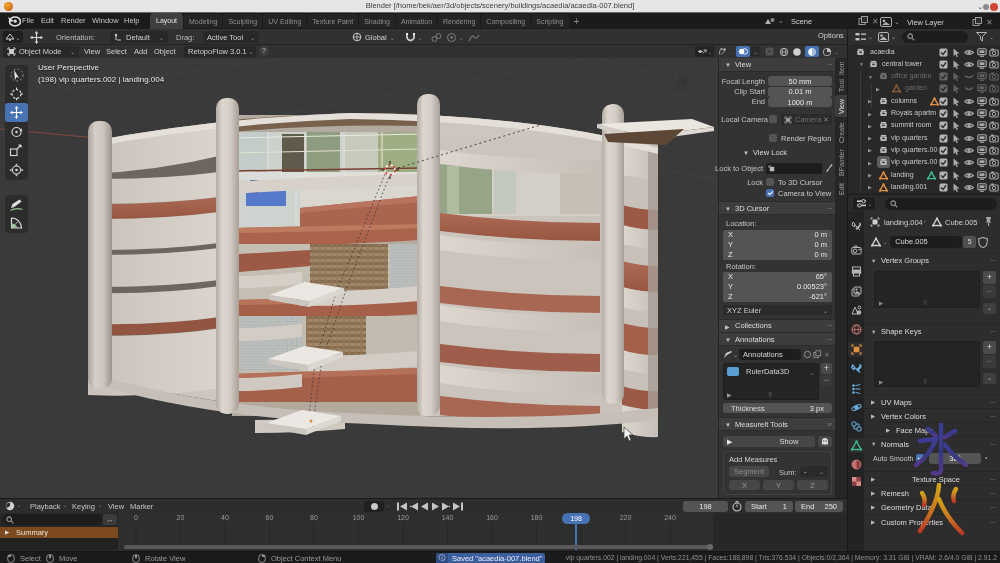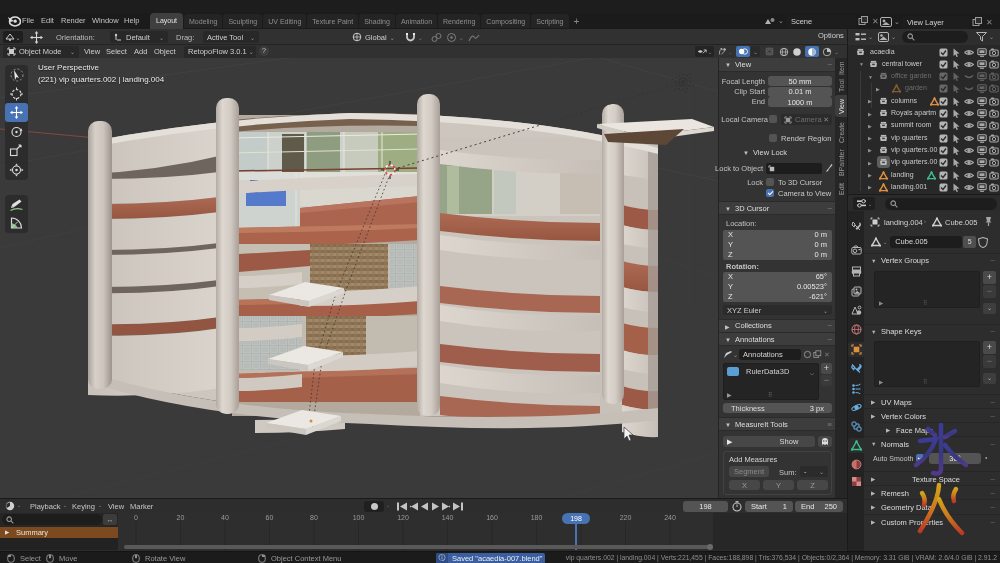--- a/index.html
+++ b/index.html
@@ -19,20 +19,27 @@
   font-size:7px; color:#9a9a9a; text-align:center; line-height:12px; width:12px; overflow:hidden; }
 .chk { position:absolute; width:8px; height:8px; background:#545454; border-radius:2px; }
 .chk.on { background:#4772b3; }
 .chk.on:after { content:""; position:absolute; left:1.5px; top:2px; width:4px; height:2px;
   border-left:1.2px solid #fff; border-bottom:1.2px solid #fff; transform:rotate(-45deg); }
 </style>
 </head>
 <body>
 <div id="root">
 
+<div class="abs" style="left:0;top:0;width:1000px;height:13px;background:#e7e6e5;border-bottom:1px solid #6a6a6a;">
+  <div class="abs" style="left:4px;top:2px;width:9px;height:9px;border-radius:50%;background:radial-gradient(circle at 35% 35%,#f5a623,#c4571f);"></div>
+  <div class="abs" style="left:0;top:1px;width:1000px;text-align:center;font-size:7.5px;color:#3c3c3c;">Blender [/home/bek/aer/3d/objects/scenery/buildings/acaedia/acaedia-007.blend]</div>
+  <div class="abs" style="right:17px;top:2.5px;font-size:7px;color:#555;">⌄</div>
+  <div class="abs" style="right:11px;top:4px;width:6px;height:6px;border-radius:50%;background:#8a8a8a;"></div>
+  <div class="abs" style="right:2px;top:3px;width:8px;height:8px;border-radius:50%;background:#cf4436;"></div>
+</div>
 
 <div class="abs" style="left:0;top:13px;width:1000px;height:16px;background:#1b1b1b;">
   <svg class="abs" style="left:7px;top:2px;" width="14" height="12" viewBox="0 0 14 12">
     <ellipse cx="8" cy="6.5" rx="5.5" ry="4.5" fill="none" stroke="#dedede" stroke-width="1.6"></ellipse>
     <circle cx="8.2" cy="6.2" r="1.6" fill="#dedede"></circle>
     <path d="M1,2 L7,6 L3,7 Z" fill="#dedede"></path>
   </svg>
   <div class="abs txt" style="left:22px;top:3px;color:#c3c3c3;">File</div>
   <div class="abs txt" style="left:41px;top:3px;color:#c3c3c3;">Edit</div>
   <div class="abs txt" style="left:61px;top:3px;color:#c3c3c3;">Render</div>
@@ -428,21 +435,21 @@
         <circle cx="672.9" cy="21.3" r="0.7"></circle>
         <circle cx="680.3" cy="13.9" r="0.7"></circle>
         <circle cx="690.4" cy="16.6" r="0.7"></circle>
         <circle cx="683" cy="24" r="1.4" fill="none" stroke="#2e2e2f" stroke-width="0.9"></circle>
       </g>
 <path d="M624,369 L624,381 L627,378 L629,383 L631,382 L629,377 L633,377 Z" fill="#f2f2f2" stroke="#333" stroke-width="0.7"></path>
     </svg>
   </div>
 
 <div class="abs" style="left:38px;top:63px;font-size:8px;color:#eaeaea;text-shadow:0 1px 1px rgba(0,0,0,0.5);">User Perspective</div>
-<div class="abs" style="left:38px;top:75px;font-size:8px;color:#eaeaea;text-shadow:0 1px 1px rgba(0,0,0,0.5);">(221) vip quarters.002 | landing.004</div>
+<div class="abs" style="left:38px;top:75px;font-size:8px;color:#eaeaea;text-shadow:0 1px 1px rgba(0,0,0,0.5);">(198) vip quarters.002 | landing.004</div>
 
 <div class="abs" style="left:5px;top:65px;width:23px;height:115px;background:#2c2c2c;border-radius:4px;"></div>
 <div class="abs" style="left:5px;top:195px;width:23px;height:38px;background:#2c2c2c;border-radius:4px;"></div>
 <div class="abs" style="left:5px;top:103px;width:23px;height:19px;background:#4772b3;border-radius:3px;"></div>
 <svg class="abs" style="left:9px;top:68px;" width="15" height="14" viewBox="0 0 15 14">
   <circle cx="8" cy="7" r="6" fill="none" stroke="#999" stroke-width="1" stroke-dasharray="2,2"></circle>
   <path d="M5,2 L10,10 L7.5,9 L6,12 Z" fill="#e8e8e8"></path>
 </svg>
 <svg class="abs" style="left:9px;top:87px;" width="15" height="14" viewBox="0 0 15 14">
   <circle cx="7.5" cy="7" r="4.5" fill="none" stroke="#d8d8d8" stroke-width="1.2" stroke-dasharray="2.4,1.6"></circle>
@@ -548,21 +555,21 @@
       <span style="position:absolute;right:5px;">0 m</span>
     </div>
   <div class="fld abs" style="left:4px;top:182px;width:109px;height:9.5px;border-radius:0;">
       <span style="position:absolute;left:5px;">Y</span>
       <span style="position:absolute;right:5px;">0 m</span>
     </div>
   <div class="fld abs" style="left:4px;top:192px;width:109px;height:9.5px;border-radius:0 0 2px 2px;">
       <span style="position:absolute;left:5px;">Z</span>
       <span style="position:absolute;right:5px;">0 m</span>
     </div>
-  <div class="abs" style="left:7px;top:204px;color:#c4c4c4;font-weight:bold;">Rotation:</div>
+  <div class="abs" style="left:7px;top:204px;color:#c4c4c4;">Rotation:</div>
   <div class="fld abs" style="left:4px;top:214px;width:109px;height:9.5px;border-radius:2px 2px 0 0;">
       <span style="position:absolute;left:5px;">X</span>
       <span style="position:absolute;right:5px;">65°</span>
     </div>
   <div class="fld abs" style="left:4px;top:224px;width:109px;height:9.5px;border-radius:0;">
       <span style="position:absolute;left:5px;">Y</span>
       <span style="position:absolute;right:5px;">0.00523°</span>
     </div>
   <div class="fld abs" style="left:4px;top:234px;width:109px;height:9.5px;border-radius:0 0 2px 2px;">
       <span style="position:absolute;left:5px;">Z</span>

